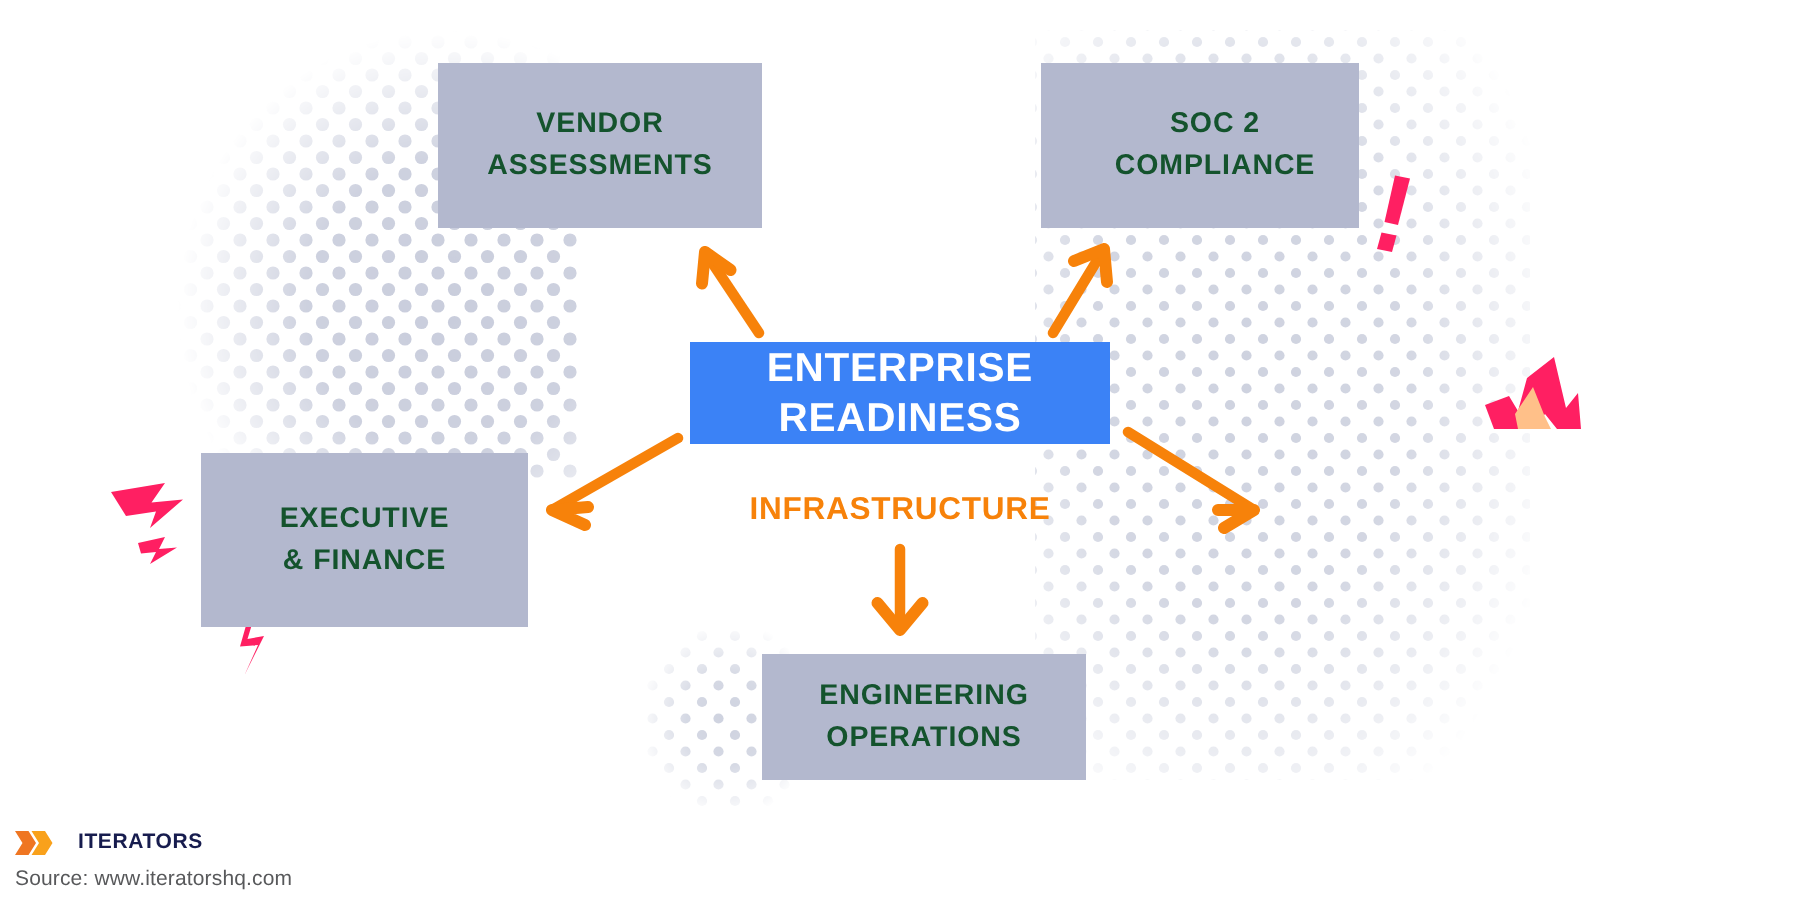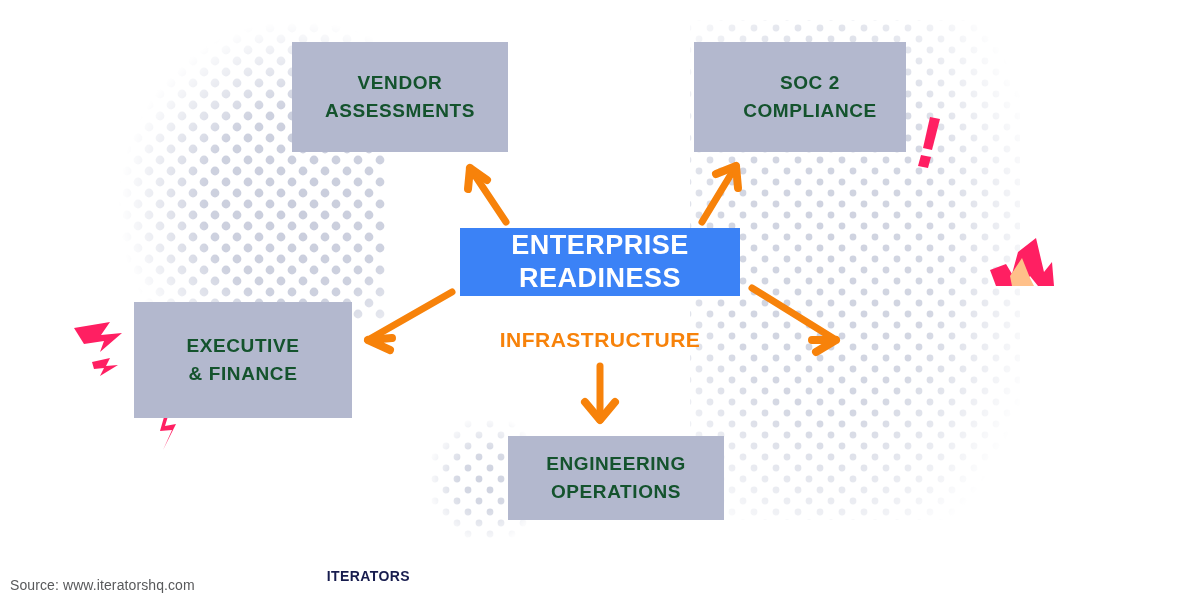--- a/index.html
+++ b/index.html
@@ -80,24 +80,23 @@
   #eng-box      { left: 492px; top: 436px; width: 216px; height: 84px; margin-left: 16px; }
 
   #footer {
     position: absolute;
     left: 10px;
     top: 552px;
     width: 400px;
   }
   #brand-row {
     display: flex;
-    align-items: flex-end;
+    align-items: flex-start;
     gap: 16px;
     height: 22px;
-    flex-direction: column;
   }
   #brand-name {
     color: #171c4e;
     font-weight: bold;
     font-size: 14px;
     letter-spacing: 0.4px;
   }
   #source-text {
     margin-top: 3px;
     color: #58595b;

